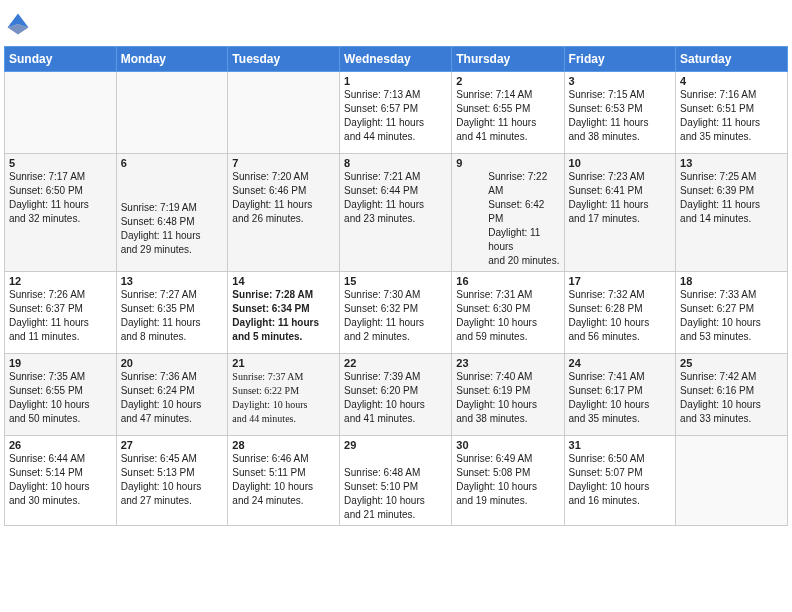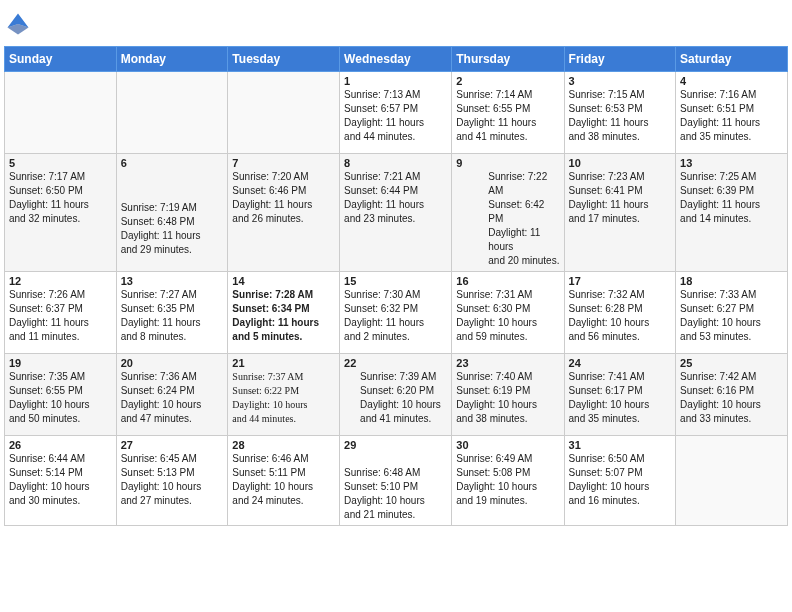--- a/index.html
+++ b/index.html
@@ -271,21 +271,21 @@
           </td>
           <td>
             <span class="day-num">21</span>
             <div class="day-info" style="white-space: pre-line; font-family: Liberation Serif, serif;">Sunrise: 7:37 AM
 Sunset: 6:22 PM
 Daylight: 10 hours
 and 44 minutes.</div>
           </td>
           <td>
             <span class="day-num">22</span>
-            <div class="day-info" style="white-space: pre-line; margin-left: 16px;">Sunrise: 7:39 AM
+            <div class="day-info" style="white-space: pre-line;">Sunrise: 7:39 AM
 Sunset: 6:20 PM
 Daylight: 10 hours
 and 41 minutes.</div>
           </td>
           <td>
             <span class="day-num">23</span>
             <div class="day-info" style="white-space: pre-line;">Sunrise: 7:40 AM
 Sunset: 6:19 PM
 Daylight: 10 hours
 and 38 minutes.</div>

